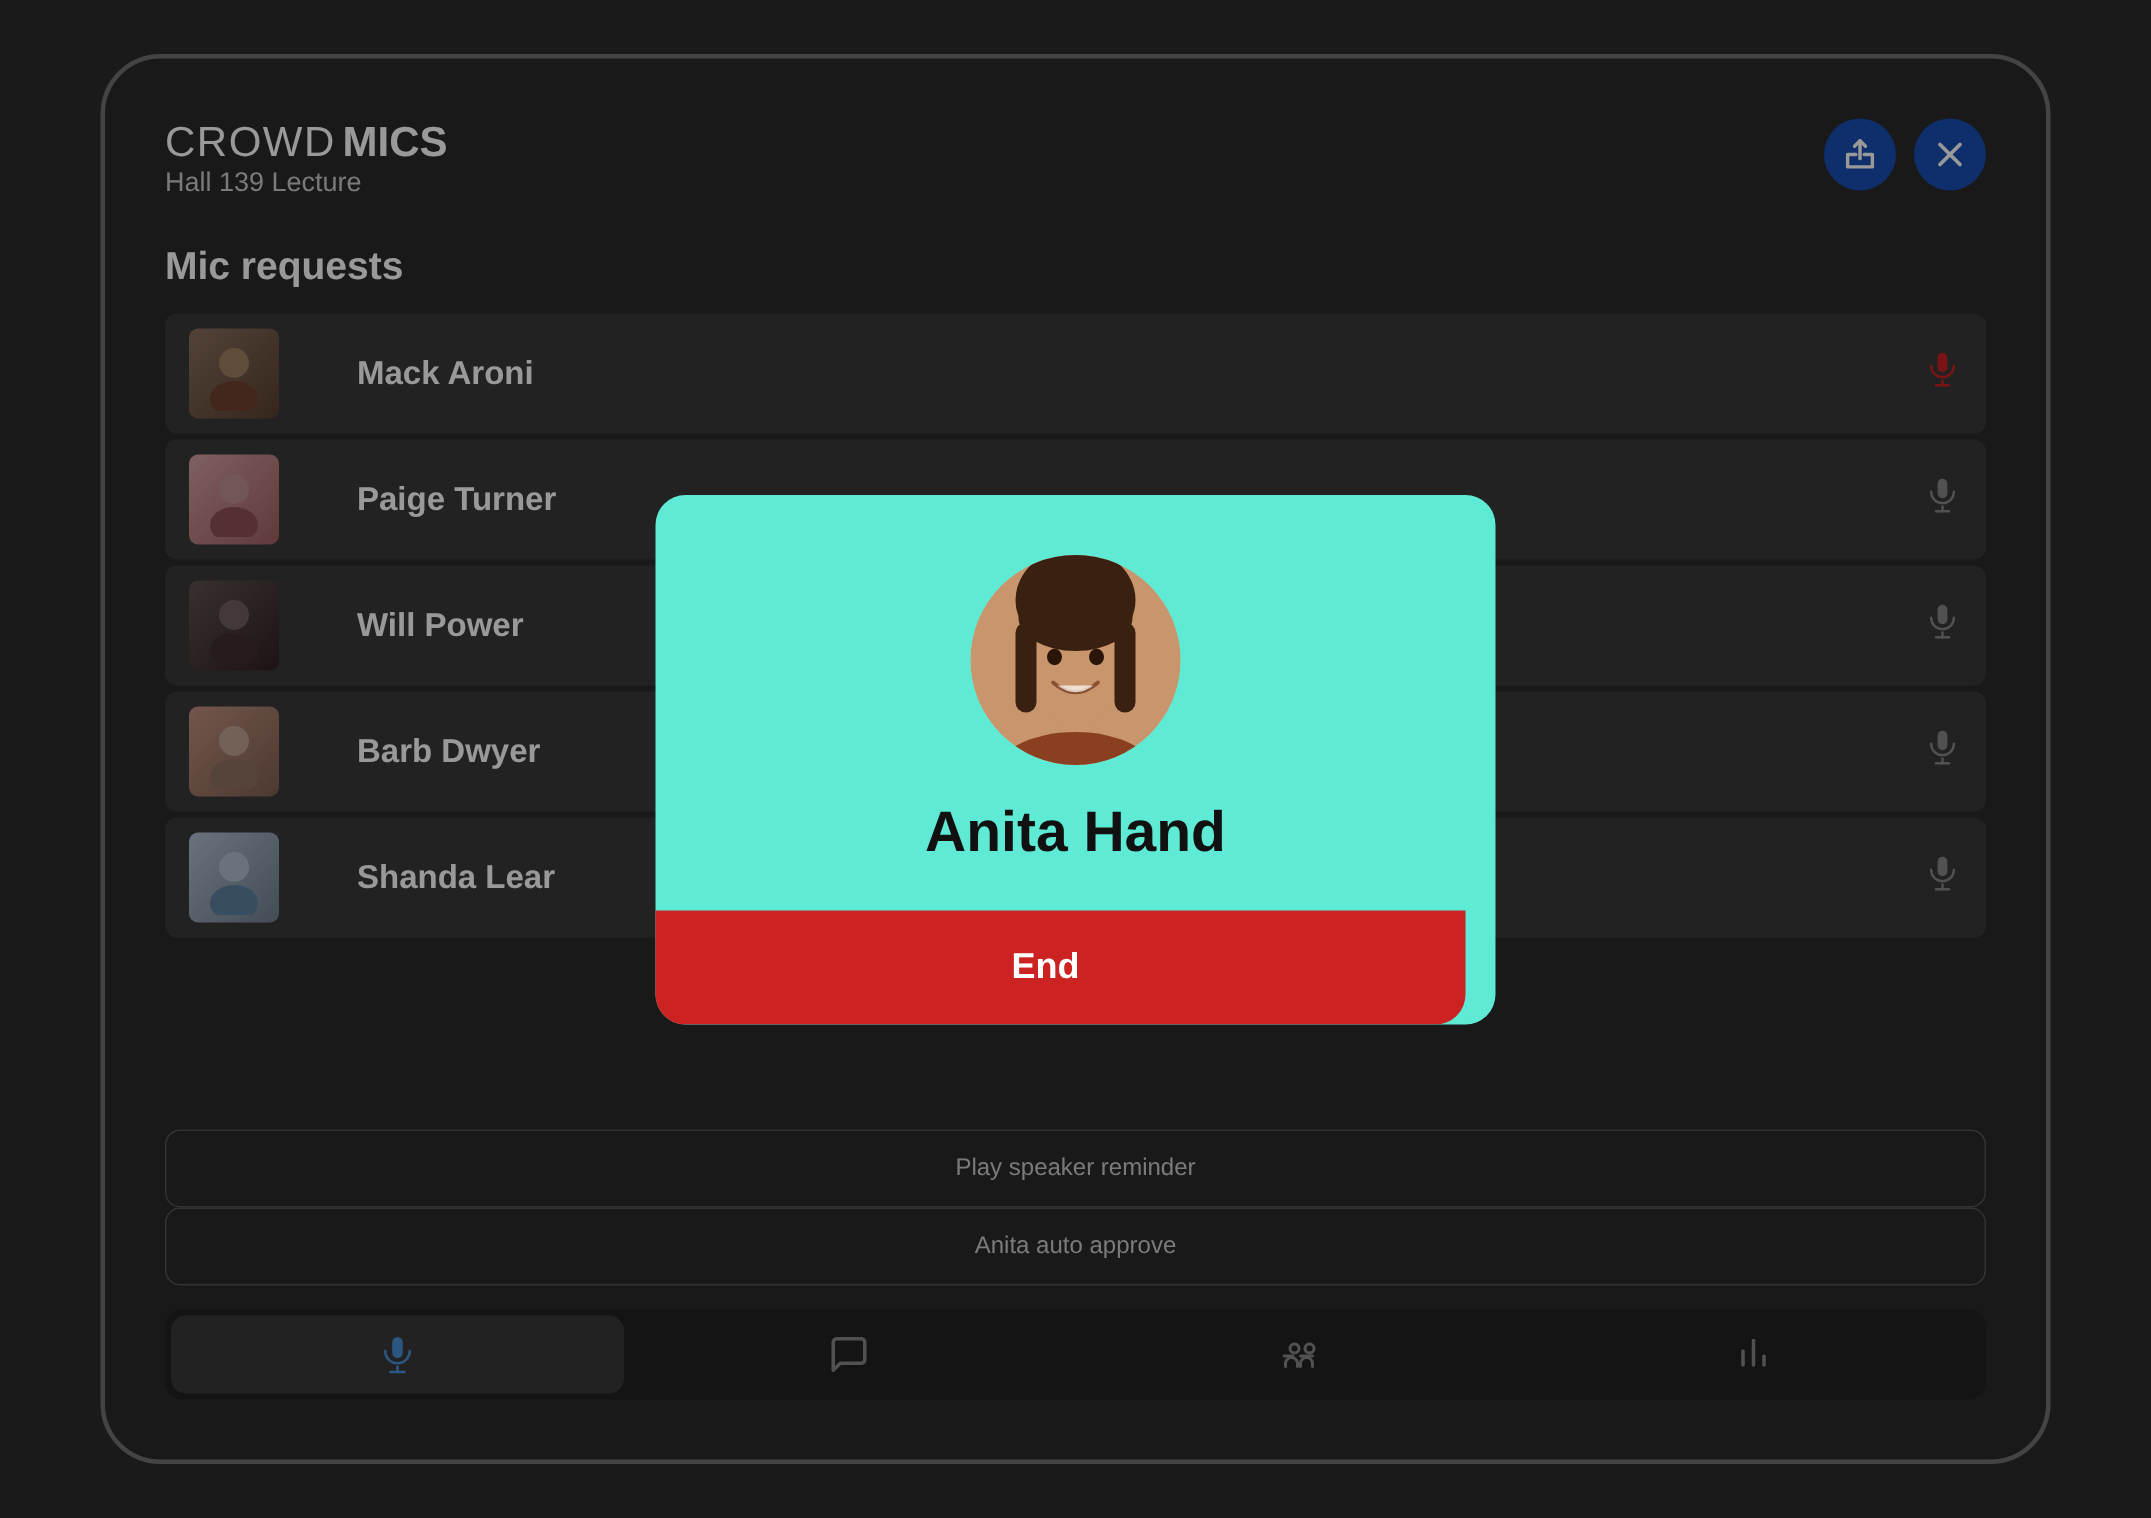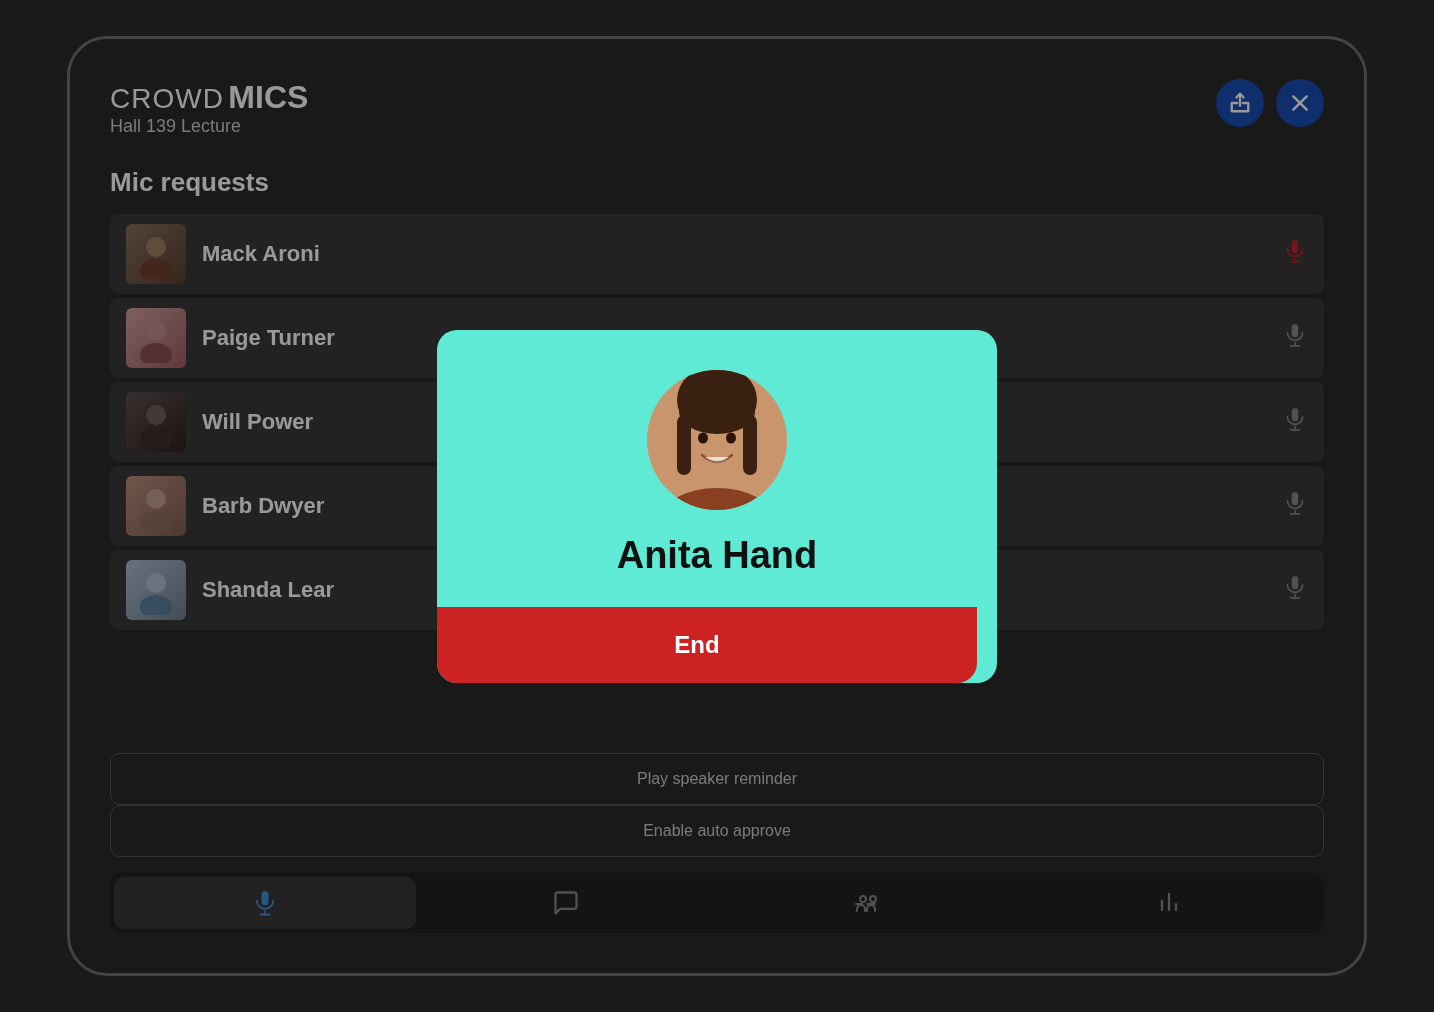--- a/index.html
+++ b/index.html
@@ -29,21 +29,21 @@
       align-items: flex-start;
       margin-bottom: 30px;
     }
     .app-title .crowd {
       font-size: 28px;
       font-weight: 300;
       color: #fff;
       letter-spacing: 1px;
     }
     .app-title .mics {
-      font-size: 32px;
+      font-size: 28px;
       font-weight: 800;
       color: #fff;
     }
     .app-title .subtitle {
       font-size: 18px;
       color: #ccc;
       font-weight: 300;
     }
     .header-buttons {
       display: flex;
@@ -98,20 +98,21 @@
       align-items: center;
       justify-content: center;
       font-size: 22px;
       color: #aaa;
     }
     .request-name {
       font-size: 22px;
       font-weight: 600;
       color: #fff;
       flex: 1;
+      margin-left: 36px;
     }
     .mic-icon {
       font-size: 24px;
       color: #888;
     }
     .mic-icon.active { color: #cc2222; }
     .bottom-buttons {
       display: flex;
       flex-direction: column;
       margin-top: 16px;
@@ -345,21 +346,21 @@
           <line x1="12" y1="19" x2="12" y2="22" stroke="#888" stroke-width="1.5" stroke-linecap="round"></line>
           <line x1="8" y1="22" x2="16" y2="22" stroke="#888" stroke-width="1.5" stroke-linecap="round"></line>
         </svg>
       </span>
     </div>
 
   </div>
 
   <div class="bottom-buttons">
     <button class="bottom-action-btn">Play speaker reminder</button>
-    <button class="bottom-action-btn">Enable auto approve</button>
+    <button class="bottom-action-btn">Anita auto approve</button>
   </div>
 
   <div class="bottom-nav">
     <div class="nav-item active">
       <svg width="28" height="28" viewBox="0 0 24 24" fill="#4a90d9">
         <rect x="9" y="2" width="6" height="12" rx="3"></rect>
         <path d="M5 10a7 7 0 0014 0" stroke="#4a90d9" stroke-width="1.5" fill="none" stroke-linecap="round"></path>
         <line x1="12" y1="19" x2="12" y2="22" stroke="#4a90d9" stroke-width="1.5" stroke-linecap="round"></line>
         <line x1="8" y1="22" x2="16" y2="22" stroke="#4a90d9" stroke-width="1.5" stroke-linecap="round"></line>
       </svg>

